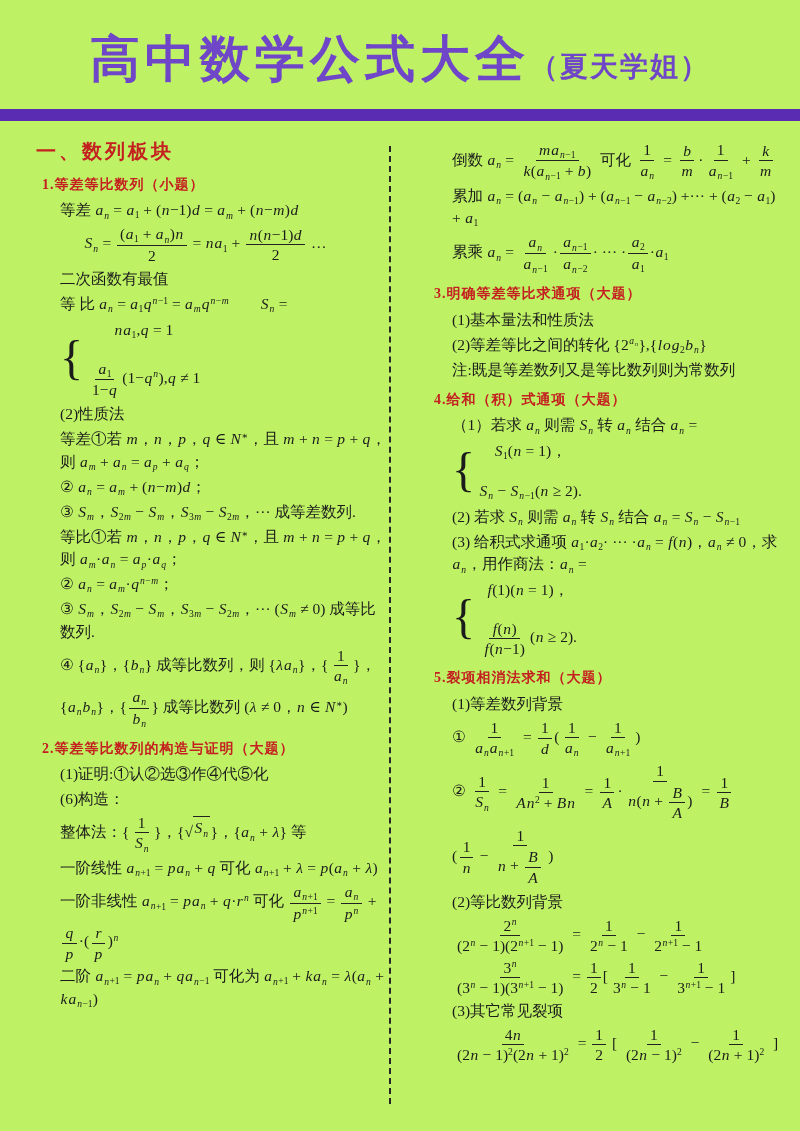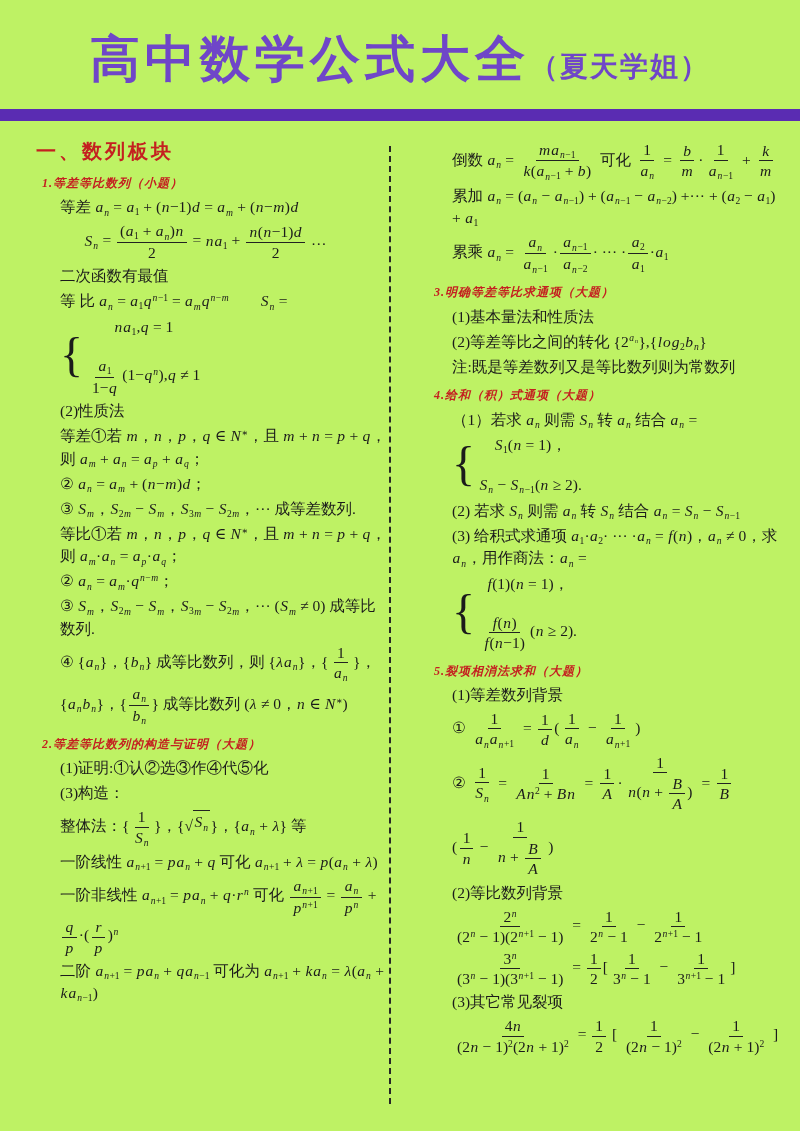--- a/index.html
+++ b/index.html
@@ -18,21 +18,21 @@
   .title{text-align:center;padding-top:26px;color:var(--purple);font-weight:bold;white-space:nowrap;}
   .title .main{font-size:50px;letter-spacing:5px;}
   .title .suffix{font-size:28px;letter-spacing:2px;}
   .bar{height:12px;background:var(--bar);margin-top:16px;width:100%;}
   .cols{display:flex;padding:16px 20px 0 36px;align-items:flex-start;}
   .col-left{width:352px;flex:none;}
   .col-right{flex:1;margin-left:40px;min-width:0;}
   .divider{position:absolute;left:389px;top:146px;height:958px;width:0;border-left:2px dashed #262626;}
   .blk{font-size:15.5px;line-height:1.45;margin:2.5px 0;}
   .h1{color:var(--red);font-weight:bold;font-size:20px;letter-spacing:3px;margin:0 0 6px 0;}
-  .h2{color:var(--red);font-weight:bold;font-size:12px;letter-spacing:1px;margin:9px 0 4px 6px;font-style:italic;}
+  .h2{color:var(--red);font-weight:bold;font-size:14px;letter-spacing:1px;margin:9px 0 4px 6px;}
   .ind1{margin-left:24px;}
   .ind2{margin-left:48px;}
   i{font-style:italic;padding:0 0.5px;}
   sub,sup{font-size:0.62em;line-height:1;}
   sub{vertical-align:-0.35em;}
   sup{vertical-align:0.55em;}
   .fr{display:inline-flex;flex-direction:column;align-items:center;vertical-align:middle;
       text-align:center;margin:1px 2px;line-height:1.12;}
   .fr>.nu{display:block;padding:0 3px 1px 3px;border-bottom:1.4px solid #222;}
   .fr>.de{display:block;padding:1px 3px 0 3px;}
@@ -85,21 +85,21 @@
         <div class="blk m ind1">③ <i>S</i><sub><i>m</i></sub>，<i>S</i><sub>2<i>m</i></sub> − <i>S</i><sub><i>m</i></sub>，<i>S</i><sub>3<i>m</i></sub> − <i>S</i><sub>2<i>m</i></sub>，··· (<i>S</i><sub><i>m</i></sub> ≠ 0) 成等比数列.</div>
         <div class="blk m ind1">④ {<i>a</i><sub><i>n</i></sub>}，{<i>b</i><sub><i>n</i></sub>} 成等比数列，则 {<i>λ</i><i>a</i><sub><i>n</i></sub>}，{<span class="fr">
             <span class="nu">1</span>
             <span class="de"><i>a</i><sub><i>n</i></sub></span>
           </span>}，{<i>a</i><sub><i>n</i></sub><i>b</i><sub><i>n</i></sub>}，{<span class="fr">
             <span class="nu"><i>a</i><sub><i>n</i></sub></span>
             <span class="de"><i>b</i><sub><i>n</i></sub></span>
           </span>} 成等比数列 (<i>λ</i> ≠ 0，<i>n</i> ∈ <i>N</i><sup>∗</sup>)</div>
         <div class="blk h2">2.等差等比数列的构造与证明（大题）</div>
         <div class="blk m ind1">(1)证明:①认②选③作④代⑤化</div>
-        <div class="blk m ind1">(3)构造：</div>
+        <div class="blk m ind1">(6)构造：</div>
         <div class="blk m ind1">整体法：{<span class="fr">
             <span class="nu">1</span>
             <span class="de"><i>S</i><sub><i>n</i></sub></span>
           </span>}，{<span class="sqrt">
             <span class="rt">√</span>
             <span class="ov"><i>S</i><sub><i>n</i></sub></span>
           </span>}，{<i>a</i><sub><i>n</i></sub> + <i>λ</i>} 等</div>
         <div class="blk m ind1">一阶线性 <i>a</i><sub><i>n</i>+1</sub> = <i>p</i><i>a</i><sub><i>n</i></sub> + <i>q</i> 可化 <i>a</i><sub><i>n</i>+1</sub> + <i>λ</i> = <i>p</i>(<i>a</i><sub><i>n</i></sub> + <i>λ</i>)</div>
         <div class="blk m ind1">一阶非线性 <i>a</i><sub><i>n</i>+1</sub> = <i>p</i><i>a</i><sub><i>n</i></sub> + <i>q</i>·<i>r</i><sup><i>n</i></sup> 可化 <span class="fr">
             <span class="nu"><i>a</i><sub><i>n</i>+1</sub></span>

